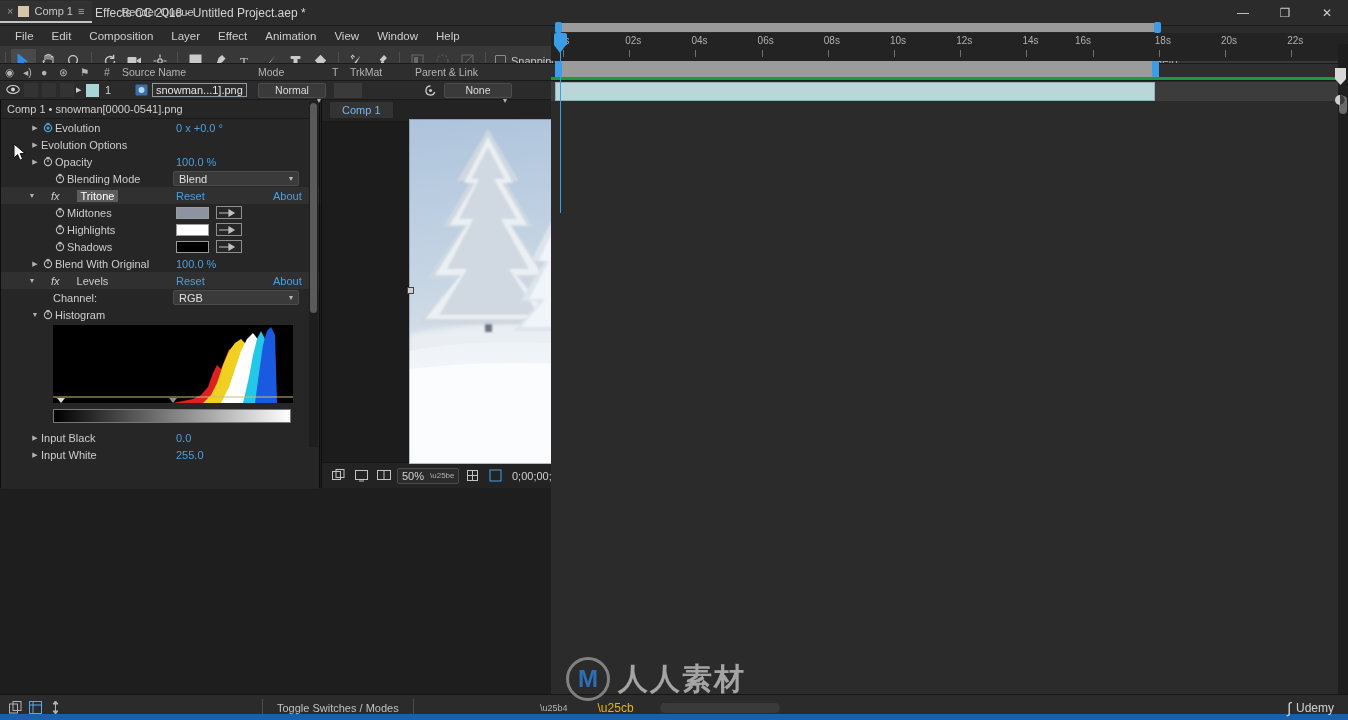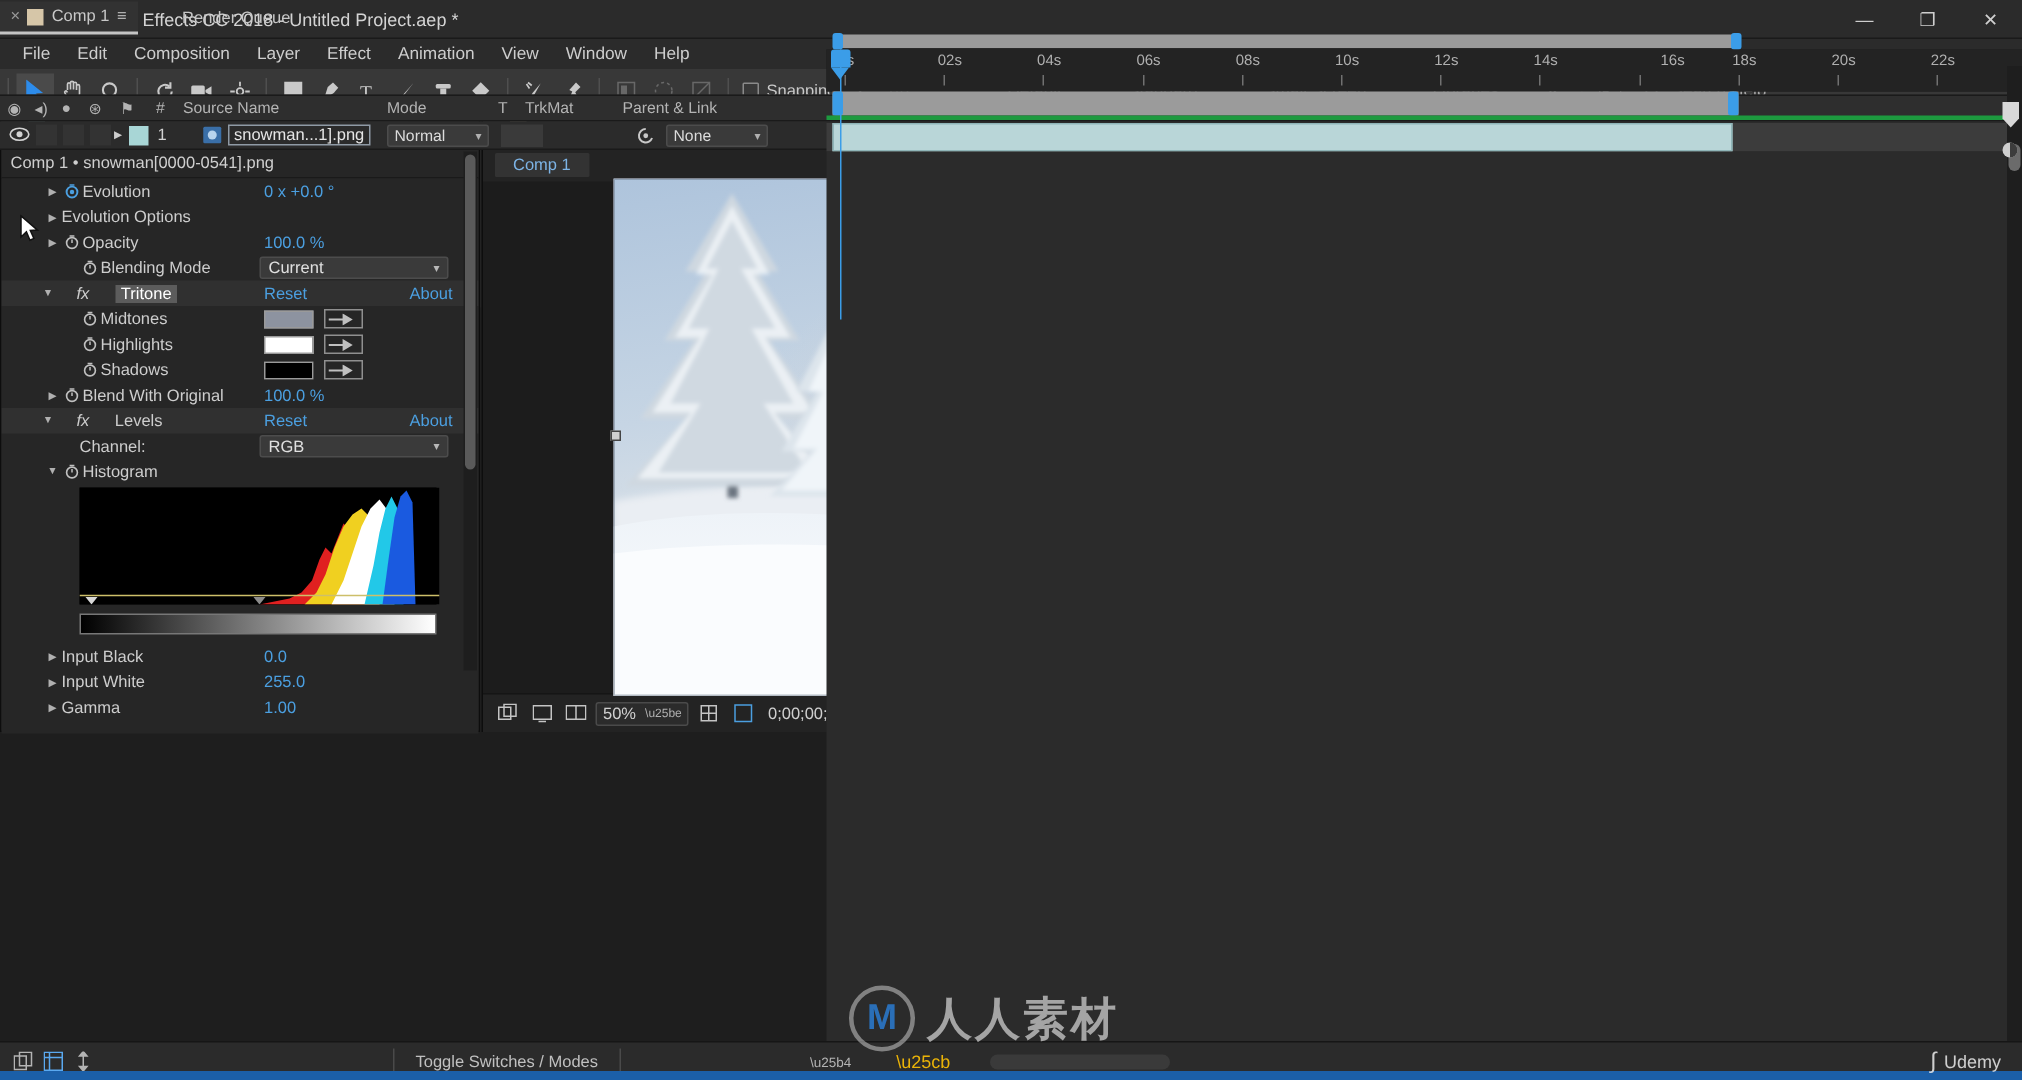--- a/index.html
+++ b/index.html
@@ -270,21 +270,21 @@
     height: 18px; background: #2e2e2e; display: flex; align-items: center;
     font-size: 10.5px; color: #b4b4b4; border-top: 1px solid #1a1a1a;
     border-bottom: 1px solid #1a1a1a;
   }
   .tl-layerrow {
     height: 19px; background: #2b2b2b; display: flex; align-items: center;
     font-size: 11px; color: #d2d2d2; border-bottom: 1px solid #1a1a1a;
   }
   .lr-select {
     height: 15px; background: #3a3a3a; border: 1px solid #4c4c4c; border-radius: 2px;
-    display: flex; align-items: center; padding: 0 4px; color: #dcdcdc; font-size: 10.5px;
+    display: flex; align-items: center; padding: 0 4px; color: #dcdcdc; font-size: 10.5px; flex-direction: column;
   }
   .layer-name-box {
     border: 1px solid #8f9aa5; padding: 0 3px; color: #e6e6e6; font-size: 11px;
     background: #2b2b2b;
   }
   .tl-graph { position: absolute; left: 551px; top: 22px; right: 0; bottom: 0; }
   .tl-workbar {
     position: absolute; left: 0; top: 0; height: 11px; background: #2a2a2a;
   }
   .wa-fill { position: absolute; top: 1px; height: 9px; background: #9b9b9b; }
@@ -587,21 +587,21 @@
           <span style="width:36px"></span>
           <span class="tri"></span>
           <span class="stopwatch">
             <svg width="10" height="11" viewBox="0 0 10 11">
               <circle cx="5" cy="6" r="3.6" fill="none" stroke="#c0c0c0" stroke-width="1.1"></circle>
               <path d="M5 3.6 V6 M3.4 1.4 H6.6" stroke="#c0c0c0" stroke-width="1"></path>
             </svg>
           </span>
           <span class="ec-label">Blending Mode</span>
           <span class="ec-dropdown">
-            <span>Current</span>
+            <span>Blend</span>
             <span class="caret">▾</span>
           </span>
         </div>
         <div class="ec-row header selected-name">
           <span style="width:8px"></span>
           <span class="tri">▼</span>
           <span class="fx-tag">fx</span>
           <span class="fx-name ec-label">Tritone</span>
           <span class="ec-reset">Reset</span>
           <span class="ec-about">About</span>
@@ -716,26 +716,20 @@
           <span style="width:24px"></span>
           <span class="tri">▶</span>
           <span class="ec-label">Input Black</span>
           <span class="ec-val">0.0</span>
         </div>
         <div class="ec-row">
           <span style="width:24px"></span>
           <span class="tri">▶</span>
           <span class="ec-label">Input White</span>
           <span class="ec-val">255.0</span>
-        </div>
-        <div class="ec-row">
-          <span style="width:24px"></span>
-          <span class="tri">▶</span>
-          <span class="ec-label">Gamma</span>
-          <span class="ec-val">1.00</span>
         </div>
       </div>
     <div class="ec-scrollbar">
       <div class="ec-scroll-thumb"></div>
     </div>
 
     <svg style="position:absolute;left:12px;top:66px;" width="14" height="19" viewBox="0 0 14 19">
       <path d="M1 1L1 15L4.6 11.6L7 17.2L9.6 16L7.2 10.6L12 10.4Z" fill="#ffffff" stroke="#111" stroke-width="1"></path>
     </svg>
   </div>
@@ -1246,21 +1240,21 @@
           <div class="tick-label" style="left: 206.6px;">06s</div>
           <div class="tick-mark" style="left: 210.6px;"></div>
           <div class="tick-label" style="left: 272.8px;">08s</div>
           <div class="tick-mark" style="left: 276.8px;"></div>
           <div class="tick-label" style="left: 339px;">10s</div>
           <div class="tick-mark" style="left: 343px;"></div>
           <div class="tick-label" style="left: 405.2px;">12s</div>
           <div class="tick-mark" style="left: 409.2px;"></div>
           <div class="tick-label" style="left: 471.4px;">14s</div>
           <div class="tick-mark" style="left: 475.4px;"></div>
-          <div class="tick-label" style="left: 556px;">16s</div>
+          <div class="tick-label" style="left: 524px;">16s</div>
           <div class="tick-mark" style="left: 541.6px;"></div>
           <div class="tick-label" style="left: 603.8px;">18s</div>
           <div class="tick-mark" style="left: 607.8px;"></div>
           <div class="tick-label" style="left: 670px;">20s</div>
           <div class="tick-mark" style="left: 674px;"></div>
           <div class="tick-label" style="left: 736.2px;">22s</div>
           <div class="tick-mark" style="left: 740.2px;"></div>
         </div>
       <div class="tl-timebar" style="left:4px;width:604px;"></div>
       <div class="wa-cap" style="left:4px;top:39px;height:16px;"></div>

